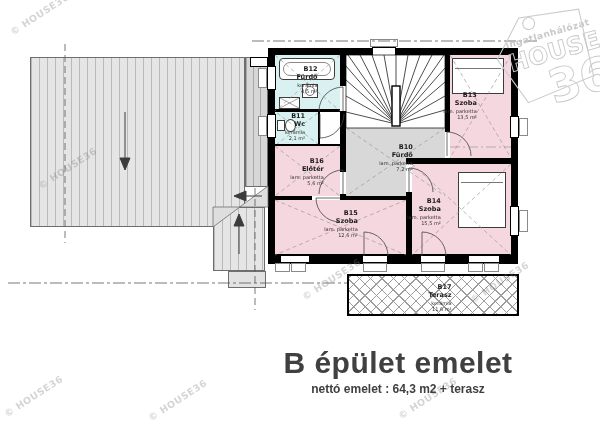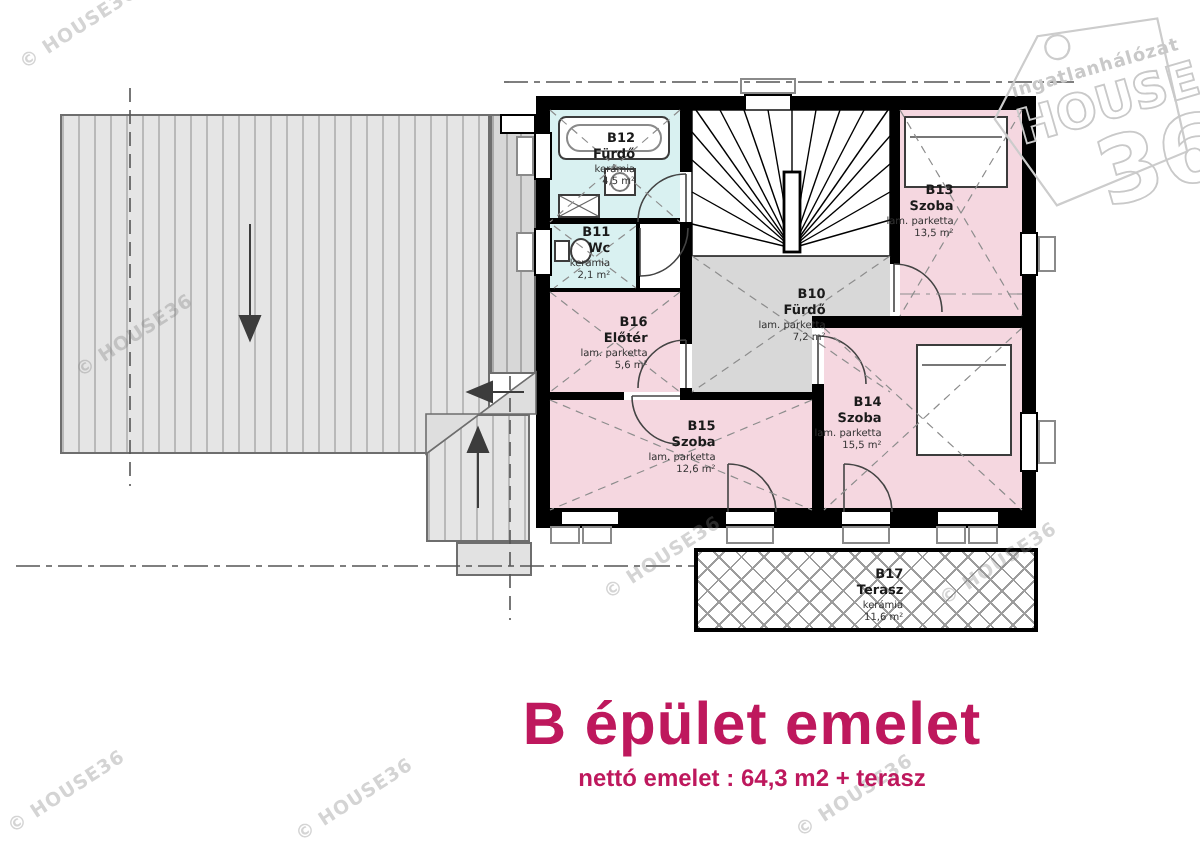--- a/index.html
+++ b/index.html
@@ -33,22 +33,22 @@
         color:#1a1a1a;line-height:1.2;white-space:nowrap;}
   .room-label .rid{display:block;font-weight:bold;font-size:6.5px;}
   .room-label .rname{display:block;font-weight:bold;font-size:6.5px;}
   .room-label .rfloor{display:block;font-size:5px;color:#333;}
   .room-label .rarea{display:block;font-size:5px;color:#333;}
   svg.overlay{position:absolute;left:0;top:0;z-index:4;pointer-events:none;}
   
   .wm{position:absolute;z-index:9;font-size:9.5px;font-weight:bold;letter-spacing:.5px;
       color:rgba(125,125,125,.33);transform:rotate(-33deg);transform-origin:left top;white-space:nowrap;}
   .logo{position:absolute;z-index:9;left:492px;top:0px;}
-  .titleblock{position:absolute;z-index:9;left:248px;top:346px;width:256px;text-align:center;
-      font-family:"Liberation Sans", sans-serif;color:#be185d;}
+  .titleblock{position:absolute;z-index:9;left:270px;top:346px;width:256px;text-align:center;
+      font-family:"Liberation Sans", sans-serif;color:#404040;}
   .titleblock .main{display:block;font-size:30px;font-weight:bold;letter-spacing:.5px;}
   .titleblock .sub{display:block;font-size:12px;font-weight:bold;margin-top:2px;}
 </style>
 </head>
 <body>
 
 <div class="stage">
 
   <div class="roof" style="left:30px;top:57px;width:215px;height:170px;"></div>
   <div class="roofstrip" style="left:245px;top:57px;width:23px;height:130px;"></div>

